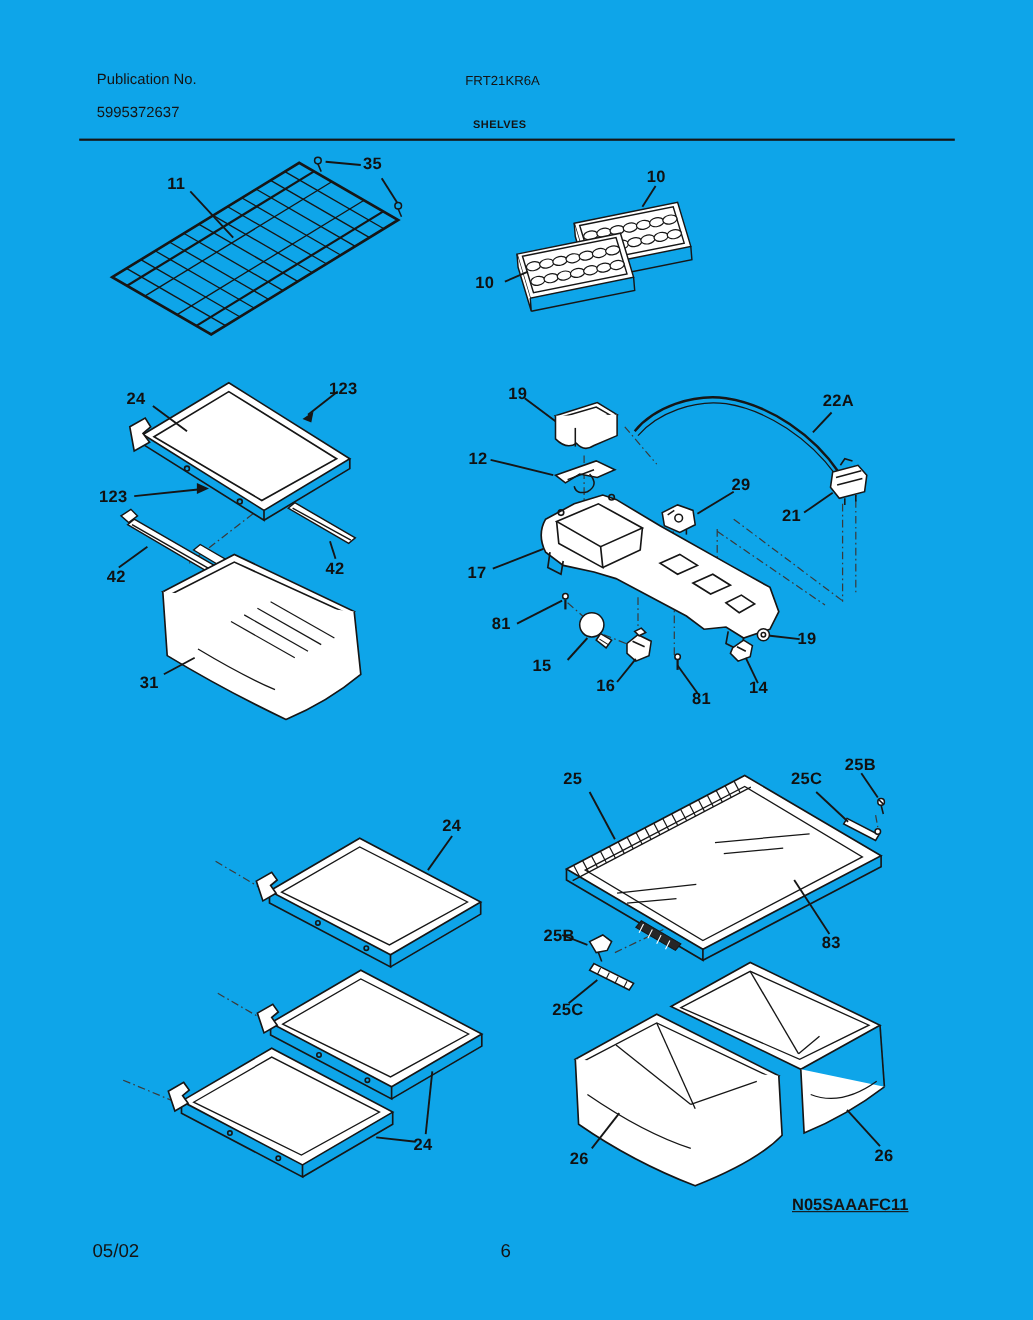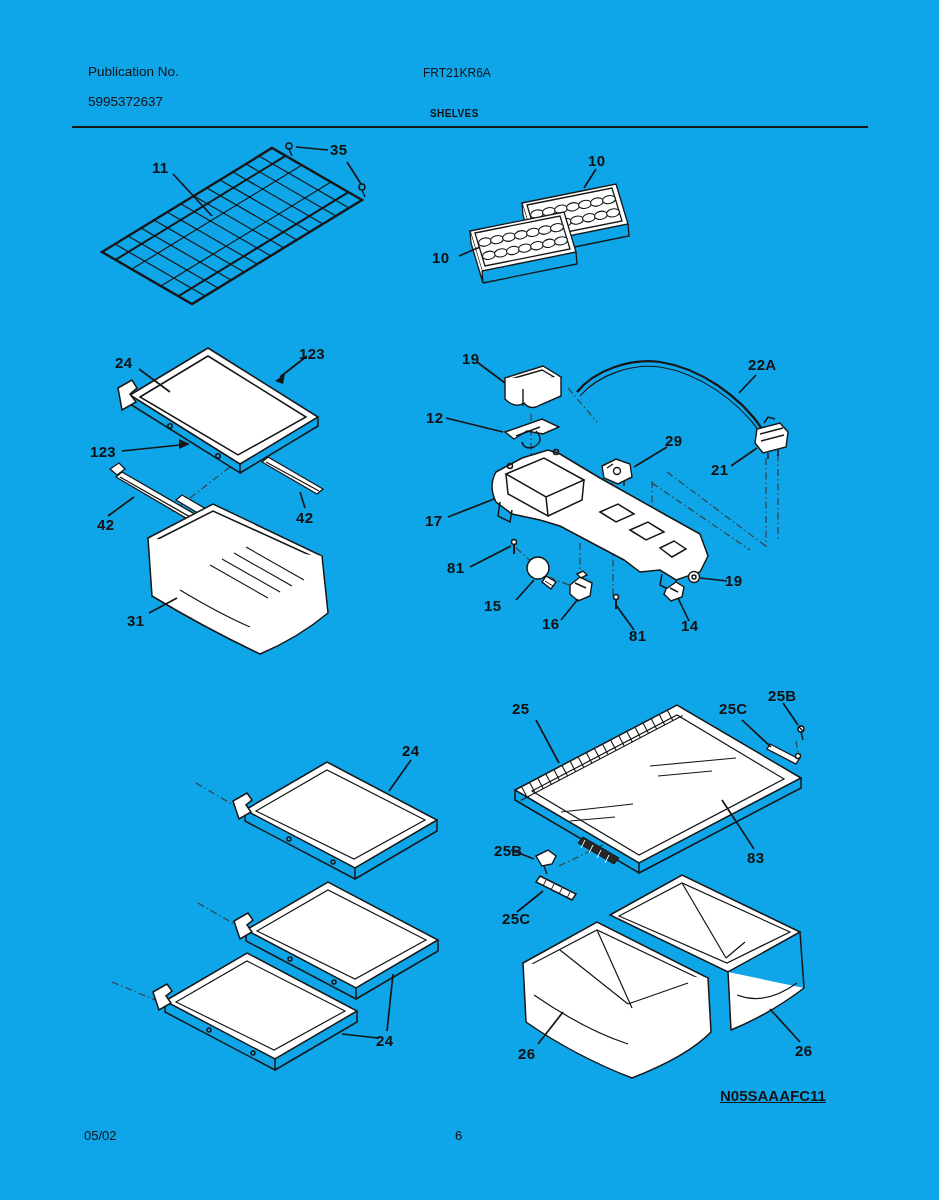--- a/index.html
+++ b/index.html
@@ -5,21 +5,21 @@
   html,body{margin:0;padding:0;background:#fff;}
   .page{position:relative;width:939px;height:1200px;background:#0ea5e9;overflow:hidden;
         font-family:"Liberation Sans","DejaVu Sans",sans-serif;color:#141414;}
   .txt{position:absolute;white-space:nowrap;}
   .hdr{font-size:13.5px;}
   .model{font-size:12px;}
   .section{font-size:10px;font-weight:bold;letter-spacing:.4px;}
   .rule{position:absolute;left:72px;top:126px;width:796px;border-top:2px solid #161616;}
   .callout{position:absolute;font-size:15px;font-weight:bold;letter-spacing:.3px;color:#111;}
   .code{font-size:15px;font-weight:bold;text-decoration:underline;}
-  .ftr{font-size:13px;}
+  .ftr{font-size:17px;}
   svg{position:absolute;left:0;top:0;}
 </style>
 </head>
 <body>
 
 <div class="page">
 
   <svg width="939" height="1200" viewBox="0 0 939 1200">
 
     <g stroke="#3a3a3a" stroke-width="1.1" fill="none" stroke-dasharray="7 3 1.5 3">

